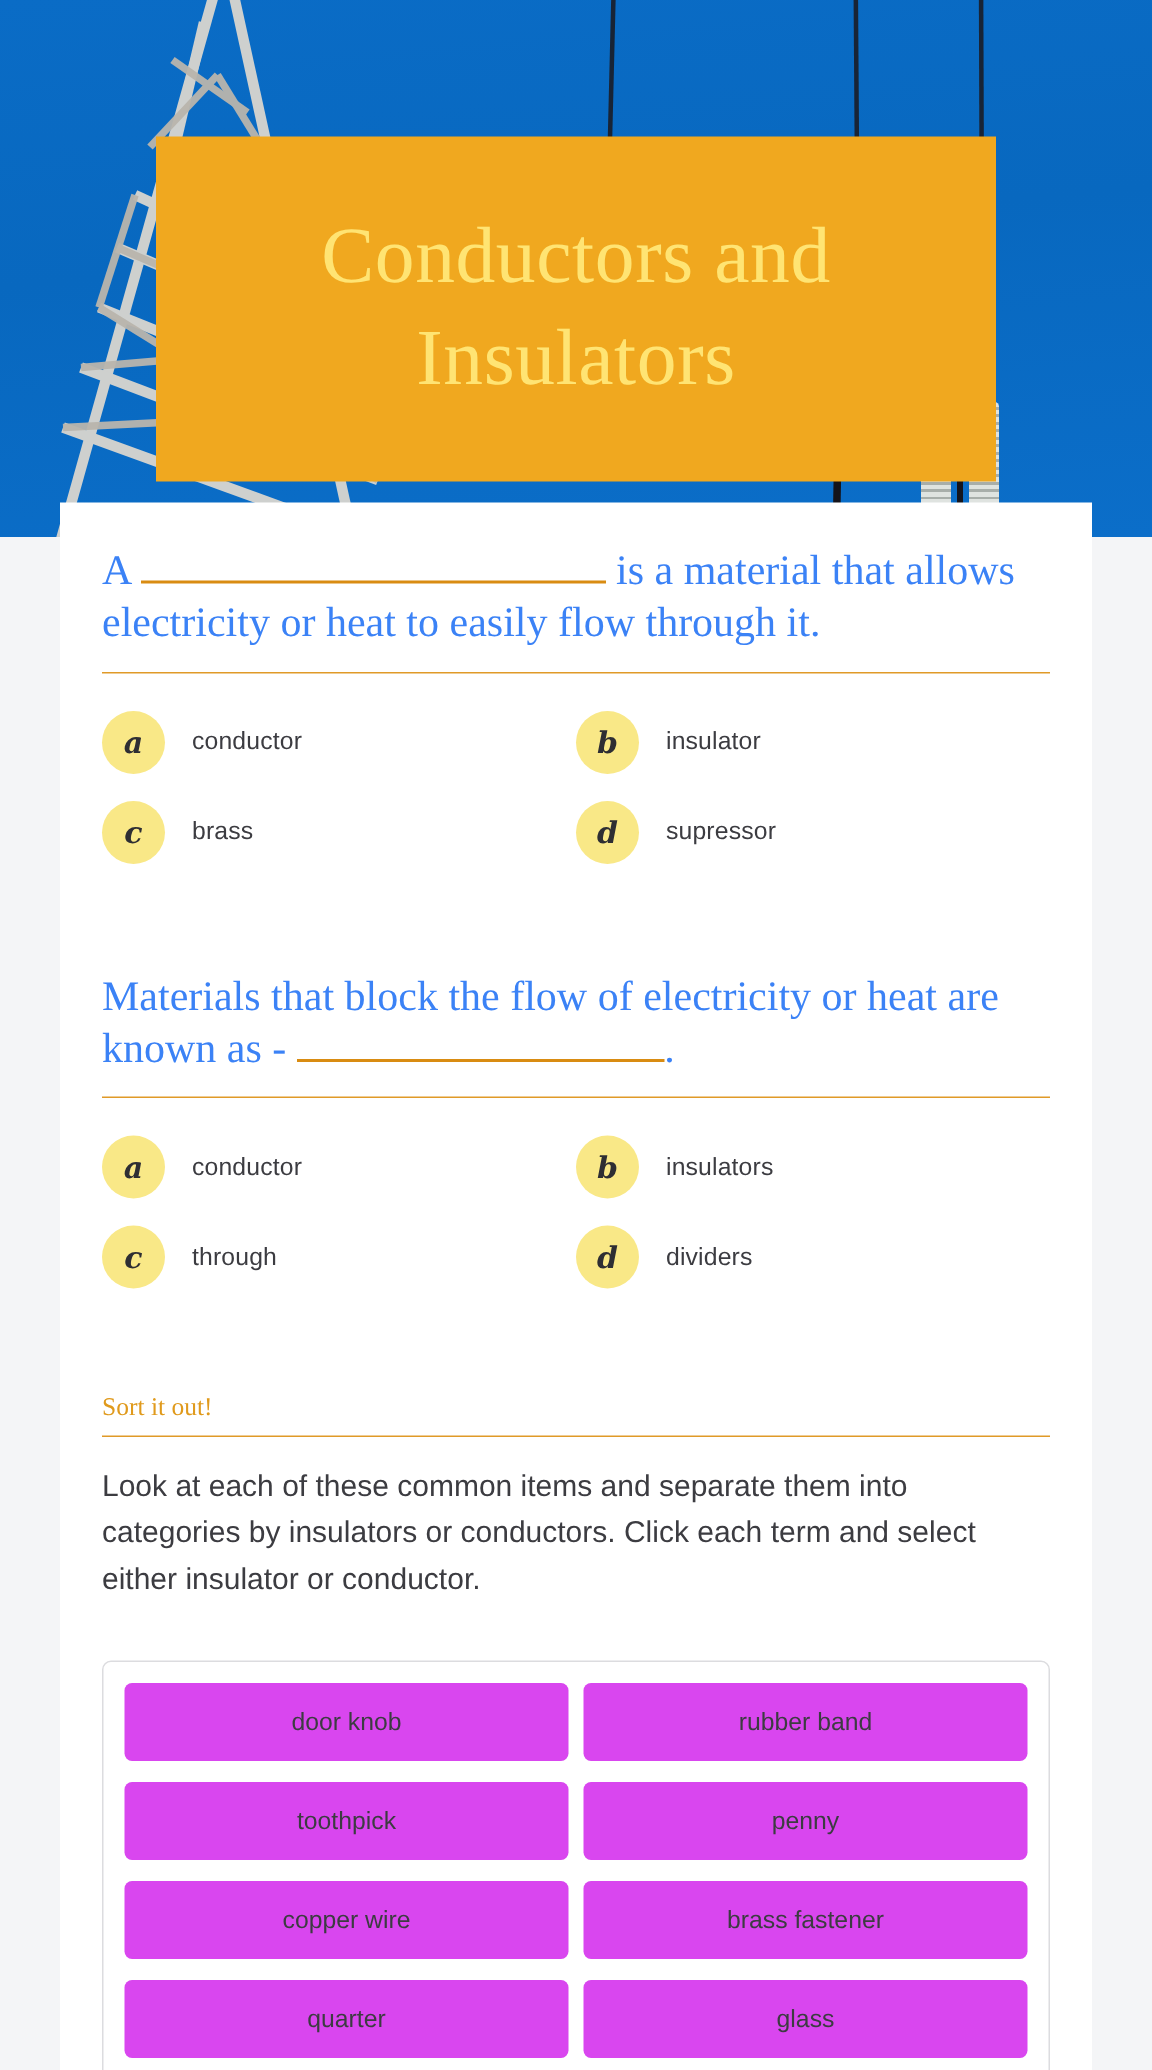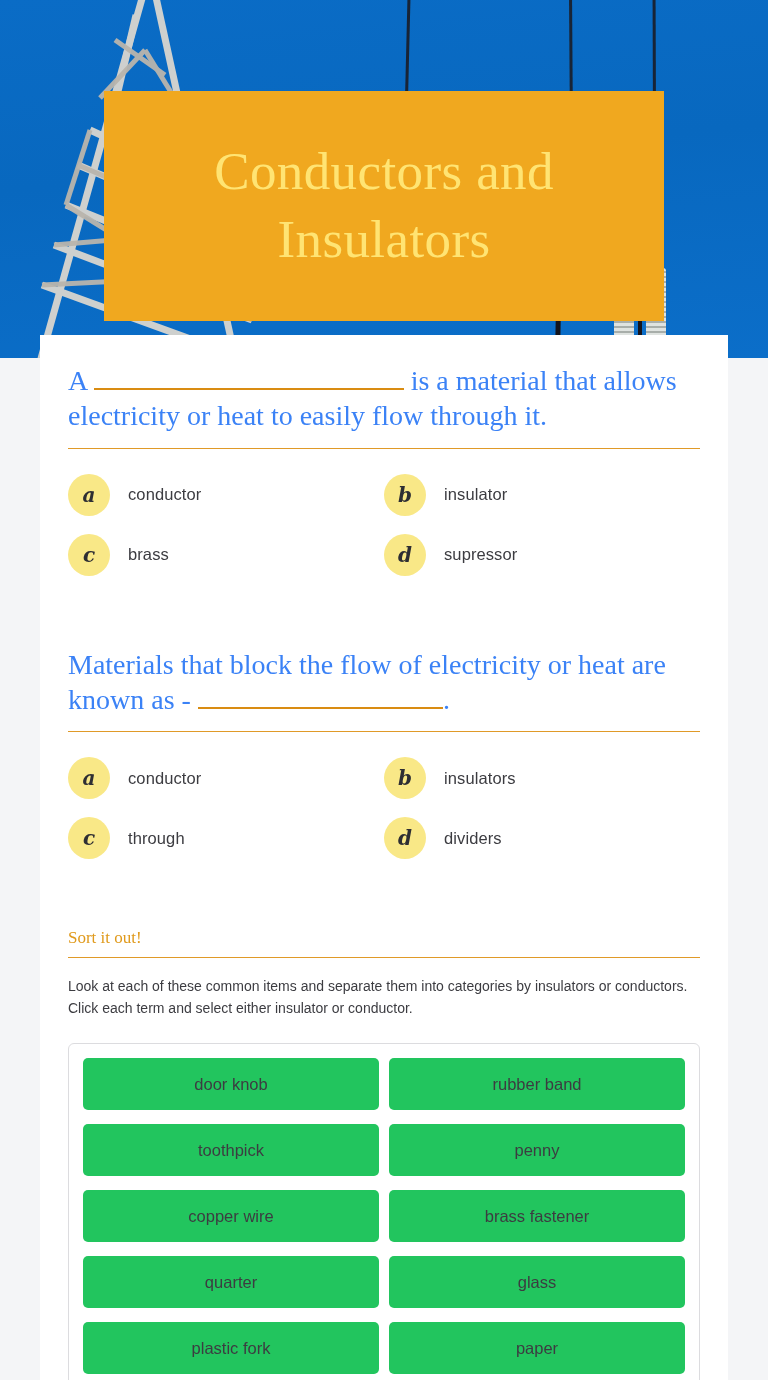--- a/index.html
+++ b/index.html
@@ -190,37 +190,37 @@
     font-size: 17px;
     color: #e09a1c;
     padding-bottom: 9px;
   }
   .sort-rule {
     border: 0;
     border-top: 1.5px solid #e09a28;
     margin: 0 0 18px 0;
   }
   .sort-desc {
-    font-size: 14px;
+    font-size: 20px;
     line-height: 1.55;
     color: #3c3c41;
-    margin-bottom: 24px;
+    margin-bottom: 38px;
   }
 
   .sort-container {
     border: 1px solid #dcdcdf;
     border-radius: 6px;
     padding: 14px;
     display: flex;
     flex-wrap: wrap;
     gap: 14px 10px;
   }
   .sort-item {
     width: calc(50% - 5px);
-    background: #22c55e;
+    background: #d946ef;
     border-radius: 5px;
     height: 52px;
     display: flex;
     align-items: center;
     justify-content: center;
     font-size: 16.5px;
     color: #3c3c41;
     cursor: pointer;
   }
 </style>

